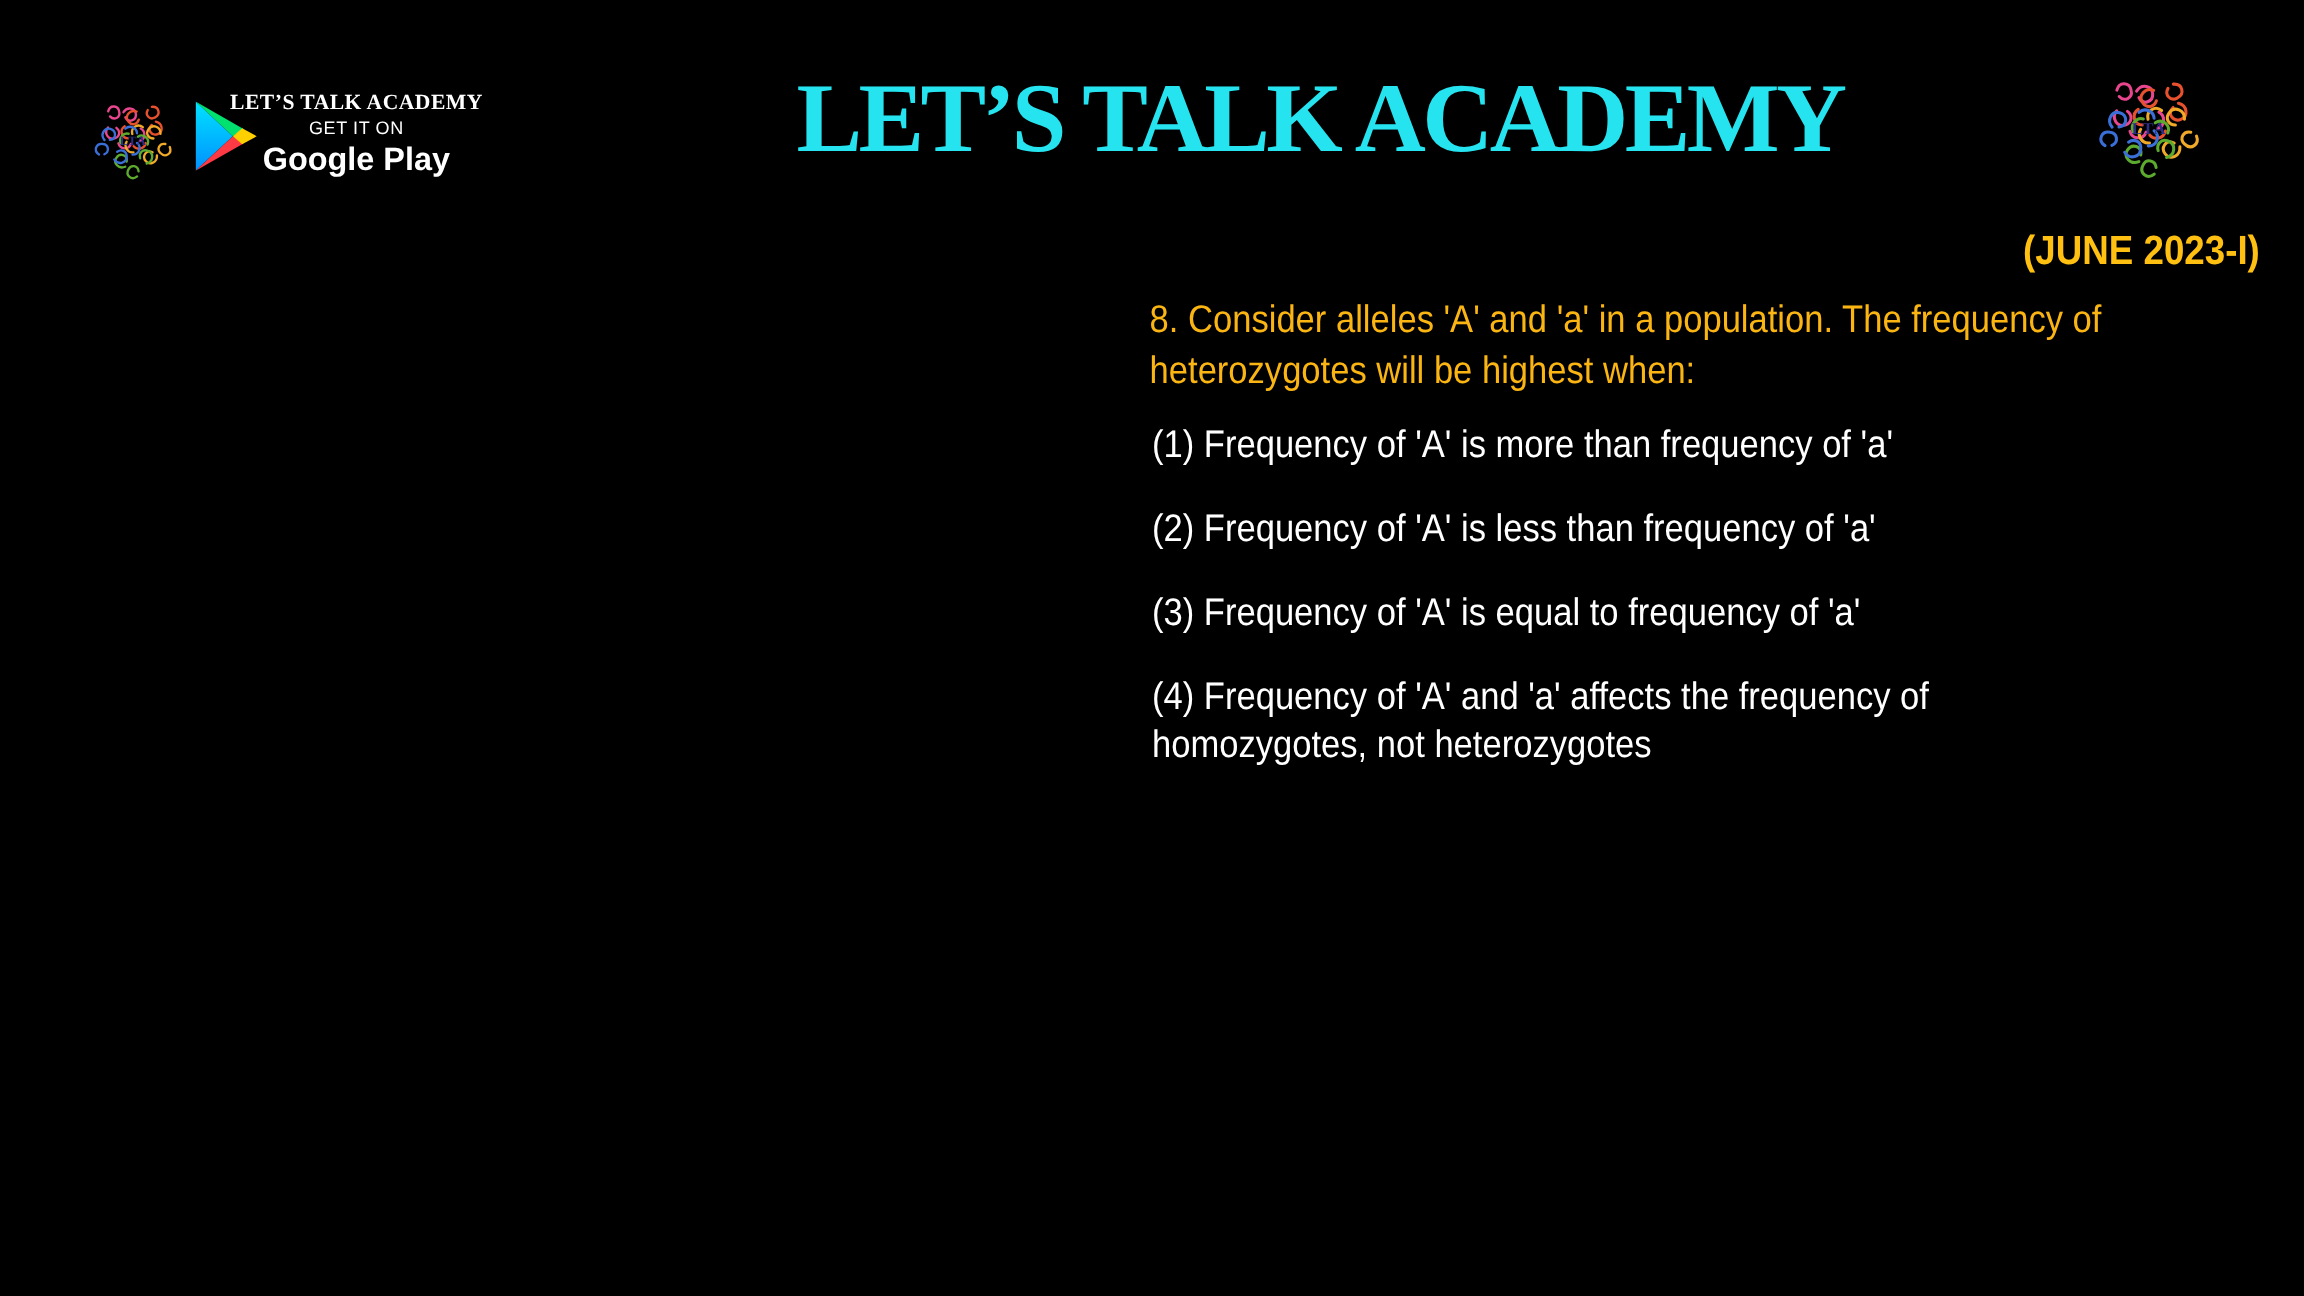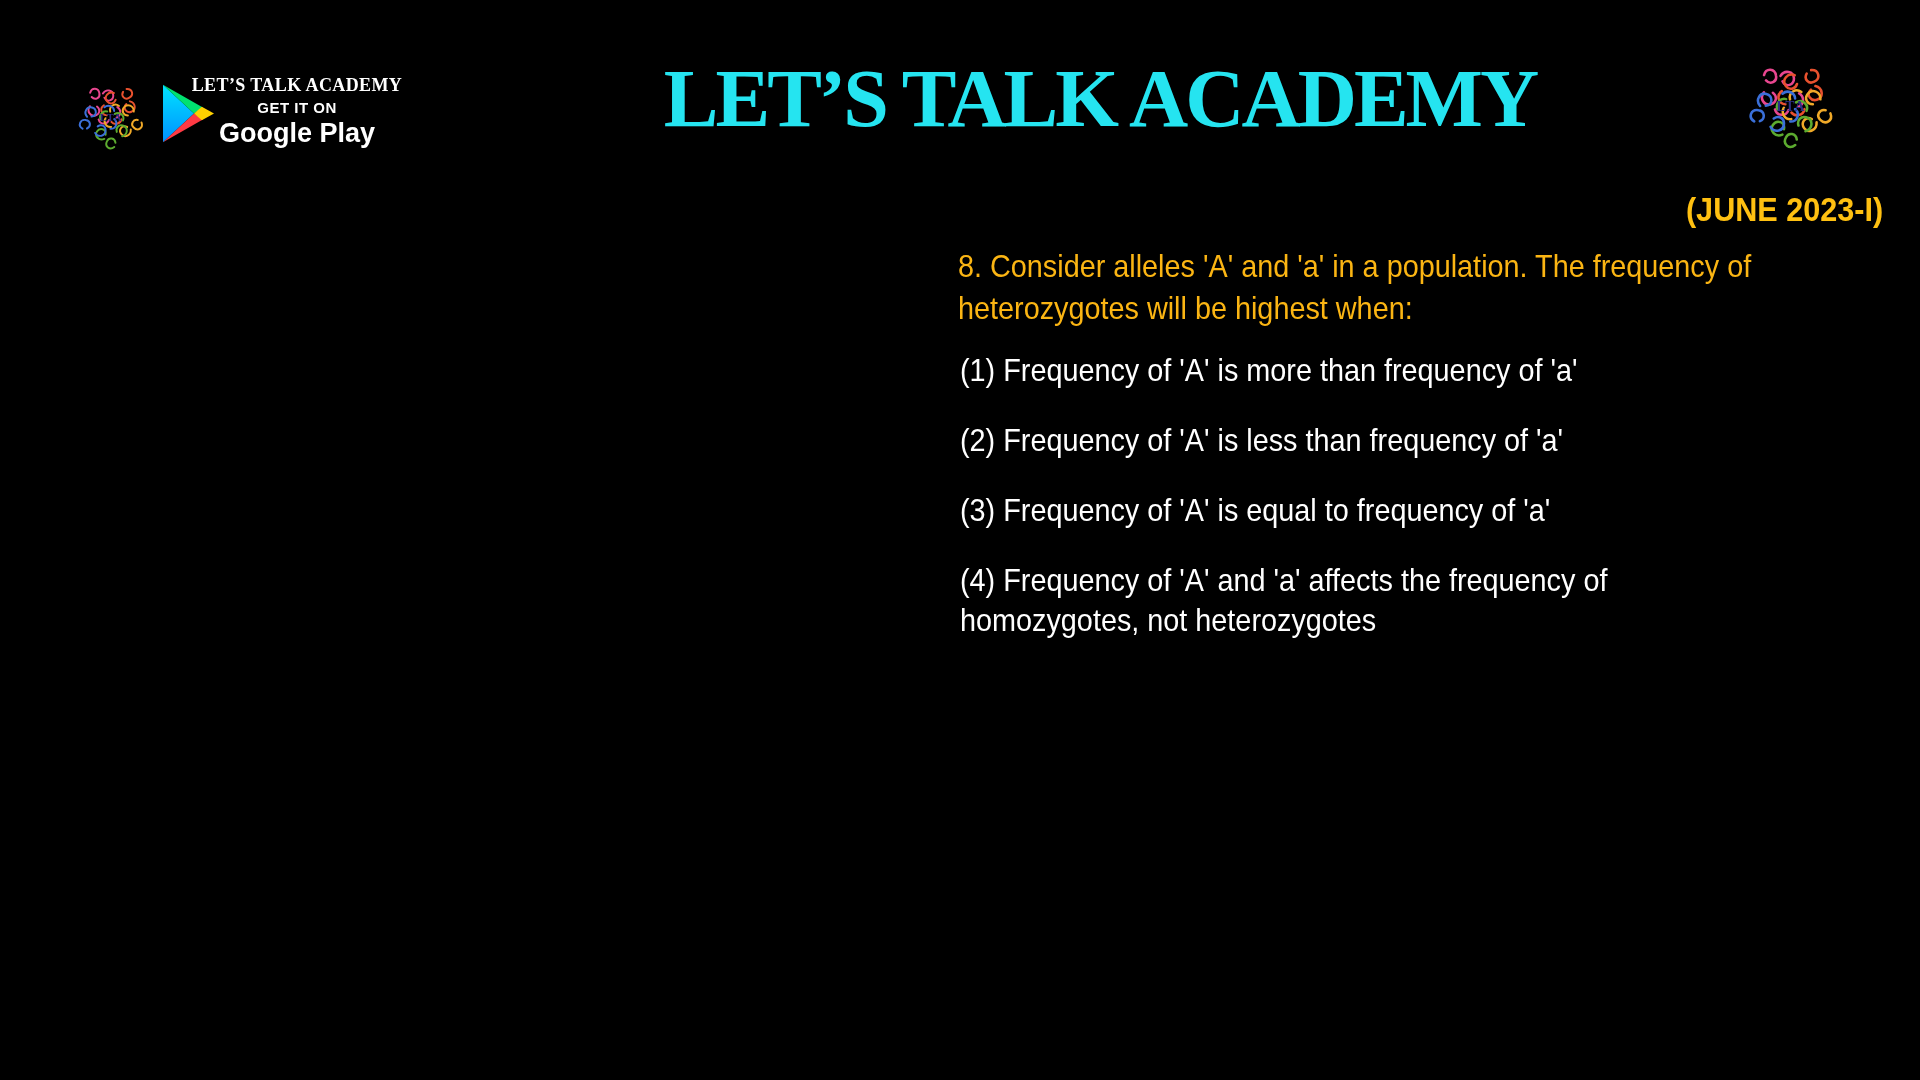--- a/index.html
+++ b/index.html
@@ -15,21 +15,21 @@
   .logo-left{left:70px;top:72px;width:82px;height:88px;}
   .logo-right{left:1738px;top:52px;width:106px;height:106px;}
 
   
   .play-tri{position:absolute;left:163px;top:84px;width:51px;height:59px;}
   .badge-text{position:absolute;left:188px;top:74px;width:218px;text-align:center;color:#fff;}
   .badge-academy{
     font-family:"Liberation Serif", serif;font-weight:bold;font-size:18px;
     letter-spacing:.4px;line-height:22px;white-space:nowrap;
   }
-  .badge-geton{font-size:15px;font-weight:bold;letter-spacing:.5px;line-height:19px;margin-top:2px;}
+  .badge-geton{font-size:15px;font-weight:normal;letter-spacing:.5px;line-height:19px;margin-top:2px;}
   .badge-store{font-size:27px;font-weight:700;letter-spacing:0;line-height:31px;margin-top:1px;}
 
   
   .main-title{
     position:absolute;left:1100px;top:54px;transform:translateX(-50%);
     font-family:"Liberation Serif", serif;font-weight:bold;font-size:82px;
     letter-spacing:-3px;white-space:nowrap;color:#25E4F0;line-height:1.1;
   }
 
   

